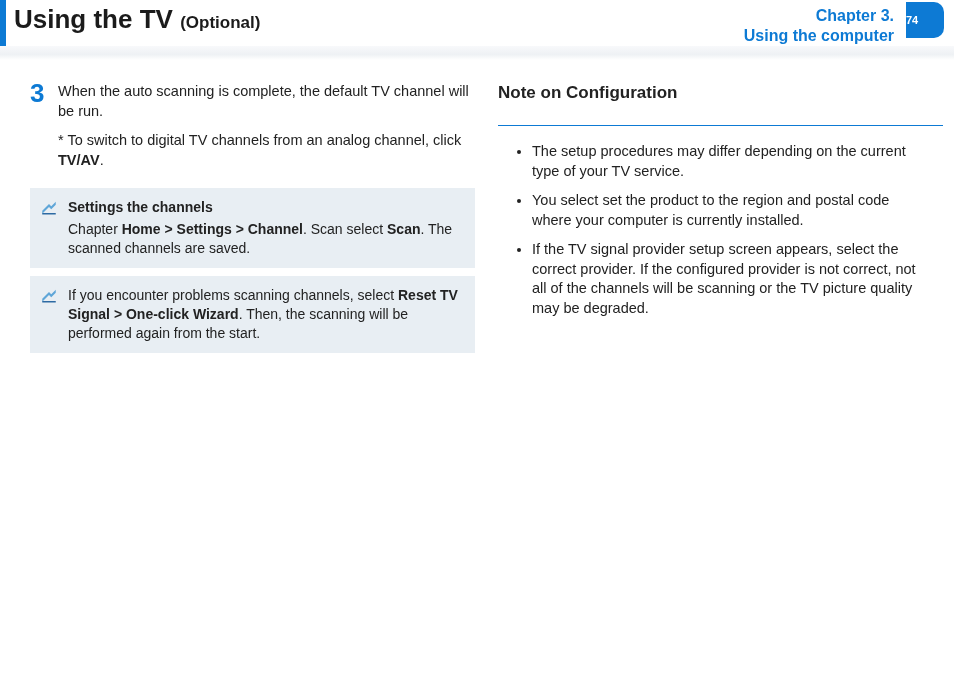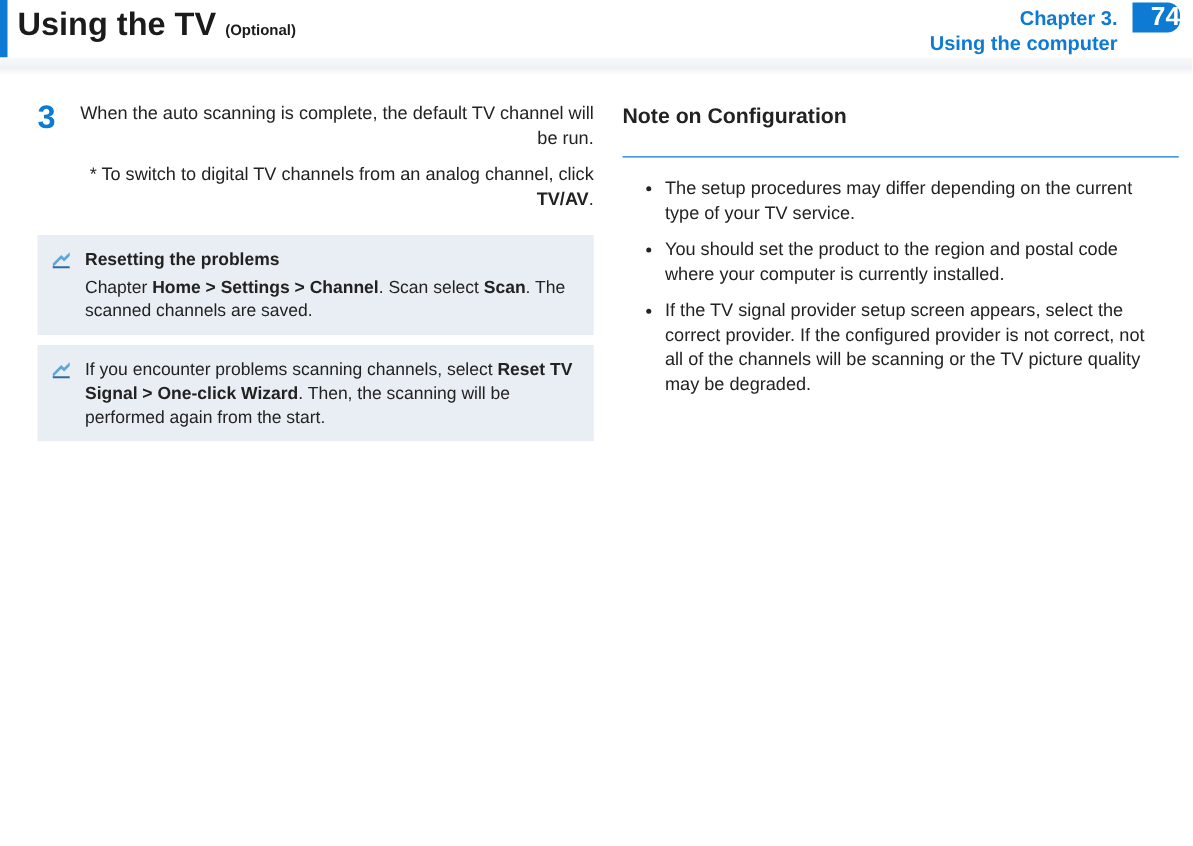--- a/index.html
+++ b/index.html
@@ -1,35 +1,35 @@
 <!DOCTYPE html>
 <html><head>
 <meta charset="utf-8">
 <style>
   html,body{margin:0;padding:0;width:954px;height:677px;background:#fff;
             font-family:"Segoe UI",Arial,sans-serif;color:#222;position:relative;}
   .hdr-bar{position:absolute;left:0;top:0;width:6px;height:46px;background:#0d7ad4;}
   .hdr-title{position:absolute;left:14px;top:4px;font-size:26px;font-weight:700;color:#1b1b1b;}
-  .hdr-title .opt{font-size:12px;font-weight:700;}
+  .hdr-title .opt{font-size:17px;font-weight:700;}
   .chapter{position:absolute;right:60px;top:6px;text-align:right;color:#0d7ad4;
            font-size:16px;font-weight:700;line-height:1.25;}
-  .page-badge{position:absolute;right:10px;top:2px;width:38px;height:24px;
+  .page-badge{position:absolute;right:10px;top:2px;width:38px;height:36px;
               background:#0d7ad4;border-top-right-radius:10px;border-bottom-right-radius:10px;
-              color:#fff;font-weight:700;font-size:21px;display:flex;
-              align-items:center;justify-content:flex-end;}
+              color:#fff;font-weight:700;font-size:11px;display:flex;
+              align-items:center;justify-content:flex-start;}
   .divider{position:absolute;left:0;top:46px;width:954px;height:14px;
            background:linear-gradient(#f8f9fb,#eef1f4 60%,#fff);}
   .col{position:absolute;top:82px;width:445px;font-size:14.5px;line-height:1.35;}
   .col.left{left:30px;}
   .col.right{left:498px;}
   .step{display:flex;margin-bottom:8px;}
   .step-num{color:#0d7ad4;font-size:26px;font-weight:700;width:28px;flex:none;
             line-height:1;margin-top:-2px;}
   .step-body{flex:1;}
-  .step-body p{margin:0 0 10px 0;text-align:right;}
+  .step-body p{margin:0 0 10px 0;}
   .note-box{background:#e8eef3;padding:10px 12px 10px 38px;margin:8px 0 8px 0;
             position:relative;font-size:14px;}
   .note-icon{position:absolute;left:10px;top:10px;width:18px;height:18px;}
   .note-box .title{font-weight:700;margin:0 0 3px 0;}
   .note-box p{margin:0;}
   .sec-title{font-size:17px;font-weight:700;margin:0 0 20px 0;}
   .sec-rule{border:0;border-top:1px solid #0d7ad4;margin:0 0 10px 0;}
   ul.bul{padding-left:18px;margin:16px;}
   ul.bul li{margin:0 0 10px 0;}
   b{font-weight:700;margin-top:32px;}
@@ -60,21 +60,21 @@
         <span>* To switch to digital TV channels from an analog channel, click </span><b>TV/AV</b><span>.</span>
       </p>
     </div>
   </div>
 
   <div class="note-box">
     <svg class="note-icon" viewBox="0 0 24 24">
       <path fill="#5fa6d8" d="M3 17l9-9 3 3 6-6v4l-6 6-3-3-9 9z"></path>
       <path fill="#2d6aa3" d="M3 20h18v2H3z"></path>
     </svg>
-    <p class="title">Resetting the problems</p>
+    <p class="title">Settings the channels</p>
     <p>
       <span>Chapter </span><b>Home &gt; Settings &gt; Channel</b><span>. Scan select </span><b>Scan</b><span>. The scanned channels are saved.</span>
     </p>
   </div>
 
   <div class="note-box">
     <svg class="note-icon" viewBox="0 0 24 24">
       <path fill="#5fa6d8" d="M3 17l9-9 3 3 6-6v4l-6 6-3-3-9 9z"></path>
       <path fill="#2d6aa3" d="M3 20h18v2H3z"></path>
     </svg>
@@ -82,16 +82,16 @@
       <span>If you encounter problems scanning channels, select </span><b>Reset TV Signal &gt; One-click Wizard</b><span>. Then, the scanning will be performed again from the start.</span>
     </p>
   </div>
 </div>
 
 <div class="col right">
   <p class="sec-title">Note on Configuration</p>
   <hr class="sec-rule">
   <ul class="bul">
     <li>The setup procedures may differ depending on the current type of your TV service.</li>
-    <li>You should set the product to the region and postal code where your computer is currently installed.</li>
+    <li>You select set the product to the region and postal code where your computer is currently installed.</li>
     <li>If the TV signal provider setup screen appears, select the correct provider. If the configured provider is not correct, not all of the channels will be scanning or the TV picture quality may be degraded.</li>
   </ul>
 </div>
 
 </body></html>

